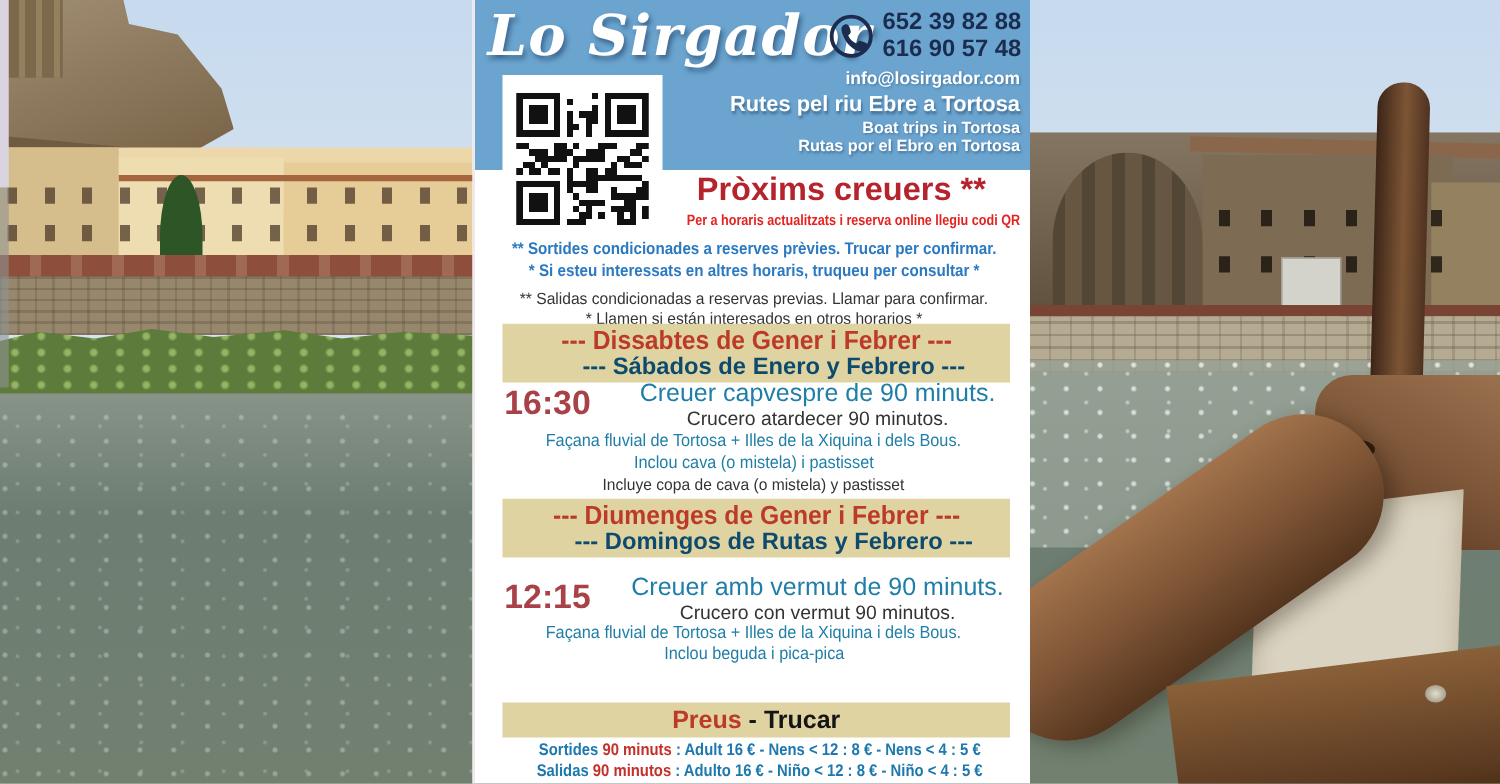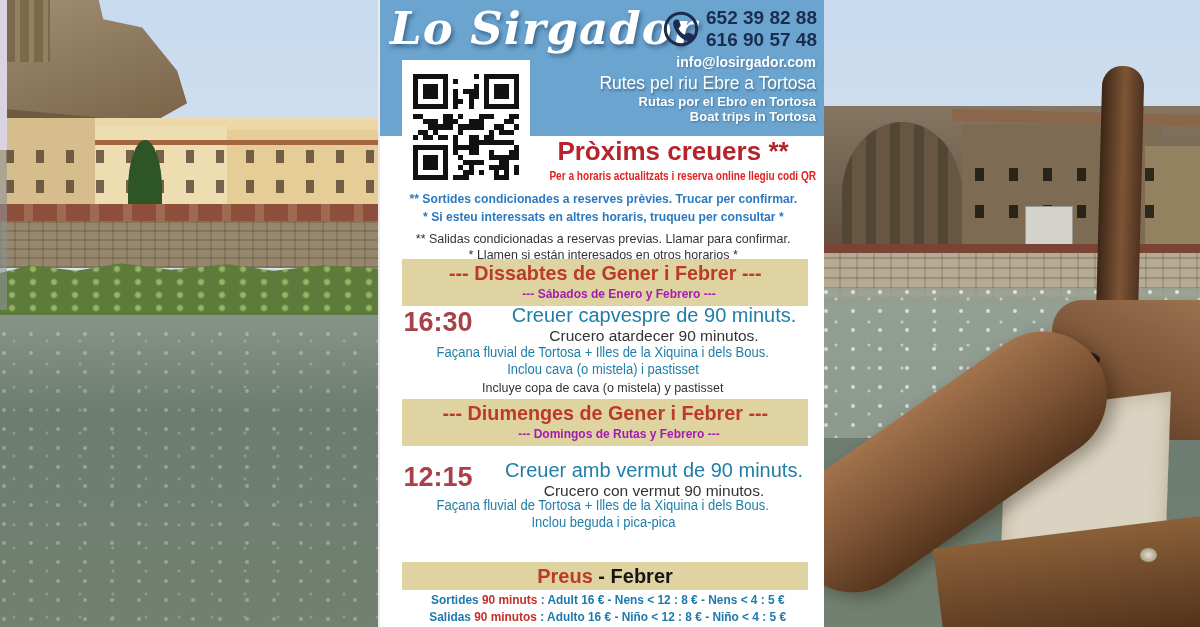--- a/index.html
+++ b/index.html
@@ -86,21 +86,21 @@
   .header-band{position:absolute;left:0;top:0;width:446px;height:136px;background:var(--header_blue,#6aa4cf);}
   .brand{position:absolute;left:10px;top:2px;width:292px;text-align:center;
          font-family:"DejaVu Serif",serif;font-style:italic;font-weight:700;font-size:45px;color:#fff;
          text-shadow:2px 3px 4px rgba(25,55,90,.55);letter-spacing:1px;white-space:nowrap;}
   .contact{position:absolute;top:7px;right:7px;display:flex;gap:6px;align-items:center;}
   .phone-icon{width:38px;height:38px;}
   .phone-nums{font-size:19px;font-weight:700;color:var(--navy,#1b2c4e);line-height:22px;white-space:nowrap;}
   .email{position:absolute;top:54px;right:8px;font-size:14px;font-weight:700;color:#fff;
          text-shadow:1px 1px 2px rgba(30,60,90,.4);white-space:nowrap;}
   .taglines{position:absolute;top:73px;right:8px;text-align:right;color:#fff;}
-  .tag-main{font-size:17.5px;font-weight:400;line-height:21px;text-shadow:1px 2px 2px rgba(25,55,90,.5);white-space:nowrap;}
+  .tag-main{font-size:17.5px;font-weight:700;line-height:21px;text-shadow:1px 2px 2px rgba(25,55,90,.5);white-space:nowrap;}
   .tag-sub{font-size:13px;font-weight:700;line-height:15px;text-shadow:1px 1px 2px rgba(25,55,90,.45);white-space:nowrap;}
   .qrbox{position:absolute;left:22px;top:60px;width:128px;height:134px;background:#fff;
          display:flex;align-items:center;justify-content:center;}
   .qrbox svg{width:106px;height:108px;}
 
   .fit{white-space:nowrap;display:inline-block;transform:scaleX(var(--sx,1));transform-origin:50% 50%;}
 
   .intro{position:absolute;left:144px;top:137px;width:298px;text-align:center;}
   .intro-title{font-size:26px;font-weight:700;color:var(--title_red,#b5242c);line-height:29px;white-space:nowrap;}
   .intro-sub{font-size:12px;font-weight:700;color:var(--bright_red,#e42320);line-height:14px;margin-top:3px;}
@@ -110,21 +110,21 @@
              color:var(--note_blue,#2b7ac1);font-weight:600;font-size:13.5px;line-height:18px;}
   .note-blue .fit{--sx:.9;}
   .note-dark{position:absolute;top:231px;left:0;width:446px;text-align:center;
              color:var(--text_dark,#333);font-size:13px;line-height:16px;}
   .note-dark .fit{--sx:.96;}
 
   .banner{position:absolute;left:22px;width:406px;background:var(--banner_tan,#e0d3a2);
           text-align:center;padding:2px 0 3px;}
   .banner .ca{font-size:21px;font-weight:700;color:var(--banner_red,#bb3a28);line-height:24px;}
   .banner .ca .fit{--sx:.94;}
-  .banner .es{font-size:12px;font-weight:600;color:#a21caf;line-height:18px;padding-left:28px;}
+  .banner .es{font-size:19px;font-weight:600;color:#0c4a6e;line-height:18px;padding-left:28px;}
   .banner-1{top:259px;} .banner-2{top:399px;}
 
   .cruise{position:absolute;left:8px;width:432px;display:flex;align-items:flex-start;}
   .cruise-1{top:304px;} .cruise-2{top:459px;}
   .cruise .time{width:100px;font-size:27px;font-weight:700;color:var(--time_red,#a84148);
                 padding-top:3px;text-align:center;}
   .cruise .titles{flex:1;text-align:center;}
   .title-ca{font-size:20px;font-weight:500;color:var(--teal,#1f7ea8);line-height:23px;white-space:nowrap;}
   .title-es{font-size:15.5px;color:var(--text_dark,#333);line-height:18px;white-space:nowrap;}
 
@@ -204,22 +204,22 @@
       </span>
       <div class="phone-nums">
         <div>652 39 82 88</div>
         <div>616 90 57 48</div>
       </div>
     </div>
     <div class="email">info@losirgador.com</div>
 
     <div class="taglines">
       <div class="tag-main">Rutes pel riu Ebre a Tortosa</div>
+      <div class="tag-sub">Boat trips in Tortosa</div>
       <div class="tag-sub">Rutas por el Ebro en Tortosa</div>
-      <div class="tag-sub">Boat trips in Tortosa</div>
     </div>
 
     <div class="qrbox">
       <svg viewBox="0 0 21 21" fill="#111" shape-rendering="crispEdges">
           <rect x="12" y="0" width="1" height="1"></rect>
           <rect x="8" y="1" width="1" height="1"></rect>
           <rect x="12" y="2" width="1" height="1"></rect>
           <rect x="8" y="3" width="1" height="1"></rect>
           <rect x="10" y="3" width="1" height="1"></rect>
           <rect x="11" y="3" width="1" height="1"></rect>
@@ -393,20 +393,20 @@
         <div class="title-ca">Creuer amb vermut de 90 minuts.</div>
         <div class="title-es">Crucero con vermut 90 minutos.</div>
       </div>
     </div>
     <div class="route-ca route-ca-2">
       <div><span class="fit">Façana fluvial de Tortosa + Illes de la Xiquina i dels Bous.</span></div>
       <div><span class="fit">Inclou beguda i pica-pica</span></div>
     </div>
 
     <div class="preus-banner">
-      <span class="preus-ca">Preus</span><span class="preus-es"> - Febrer</span>
+      <span class="preus-ca">Preus</span><span class="preus-es"> - Trucar</span>
     </div>
     <div class="price-rows">
       <div><span class="fit"><span class="p-teal">Sortides </span><span class="p-red">90 minuts</span><span class="p-teal"> : Adult 16 € - Nens &lt; 12 : 8 € - Nens &lt; 4 : 5 €</span></span></div>
       <div><span class="fit"><span class="p-teal">Salidas </span><span class="p-red">90 minutos</span><span class="p-teal"> : Adulto 16 € - Niño &lt; 12 : 8 € - Niño &lt; 4 : 5 €</span></span></div>
     </div>
   </div>
 </div>
 
 </body></html>

